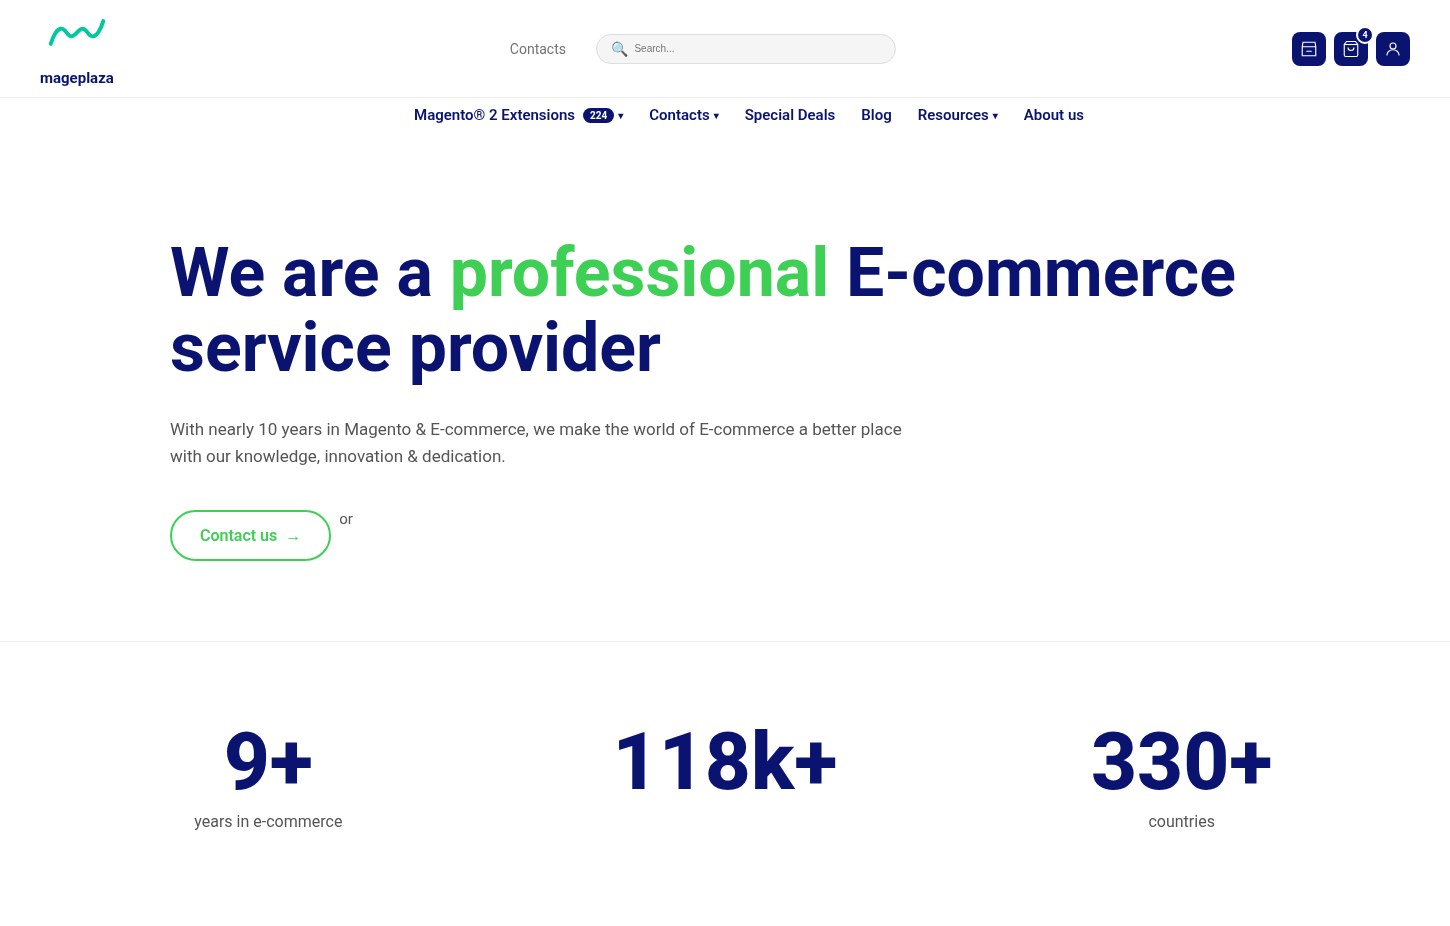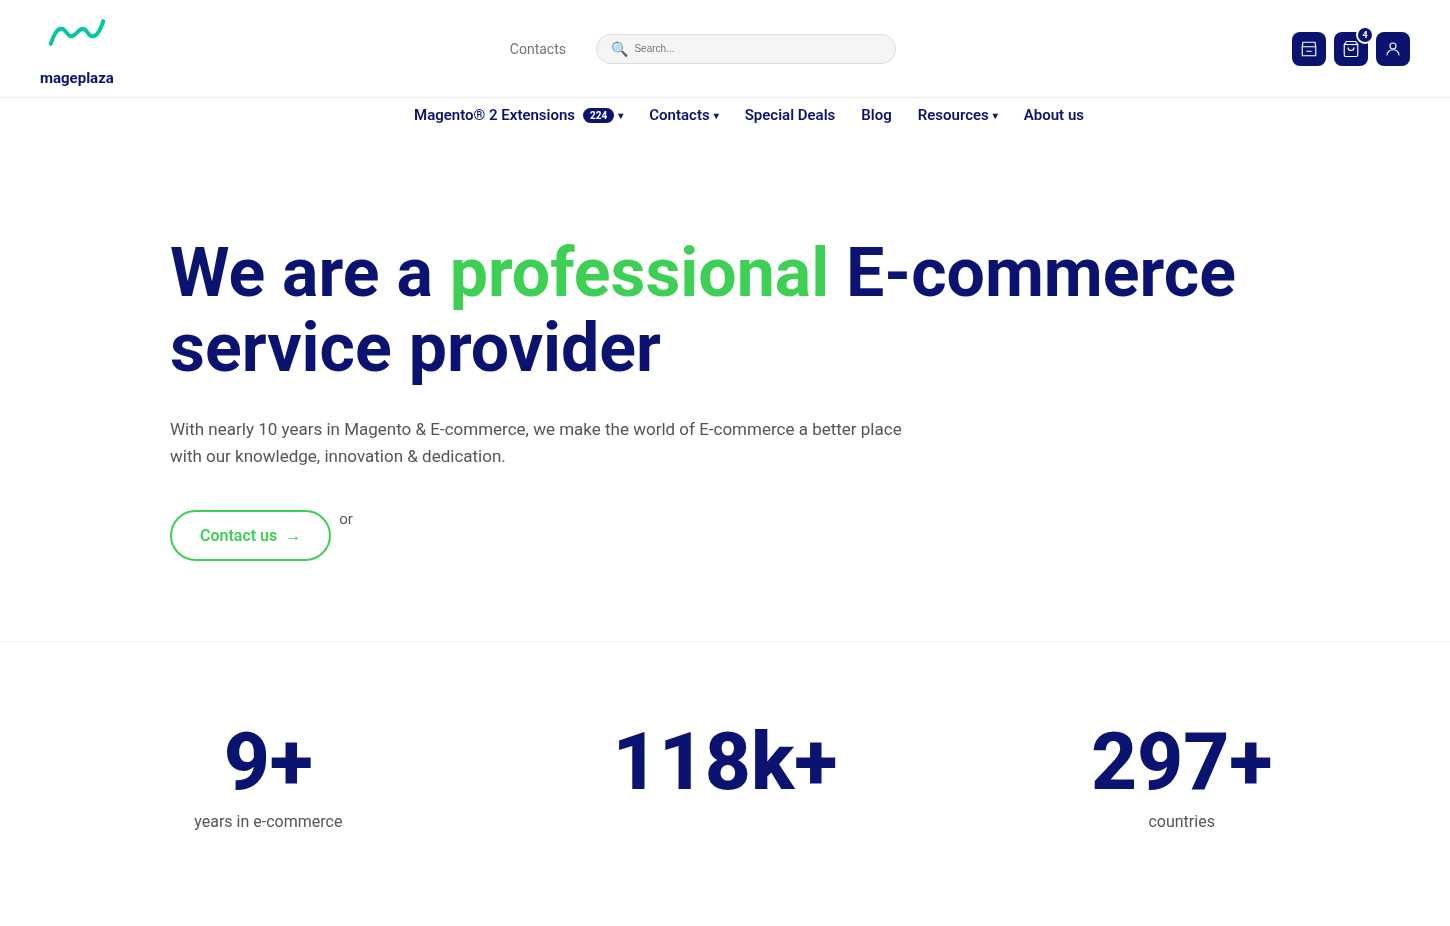--- a/index.html
+++ b/index.html
@@ -129,16 +129,16 @@
 
 <section class="stats">
   <div class="stat-item">
     <div class="stat-number">9+</div>
     <div class="stat-label">years in e-commerce</div>
   </div>
   <div class="stat-item">
     <div class="stat-number">118k+</div>
   </div>
   <div class="stat-item">
-    <div class="stat-number">297+</div>
+    <div class="stat-number">330+</div>
     <div class="stat-label">countries</div>
   </div>
 </section>
 
 </body></html>

